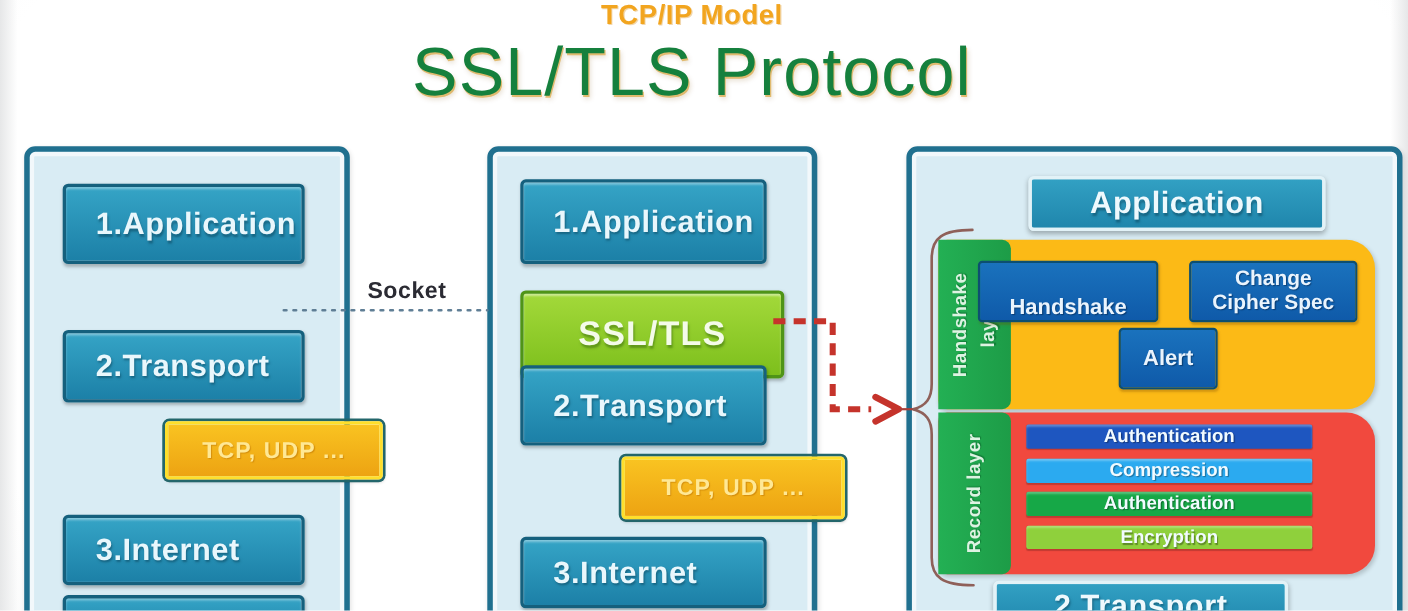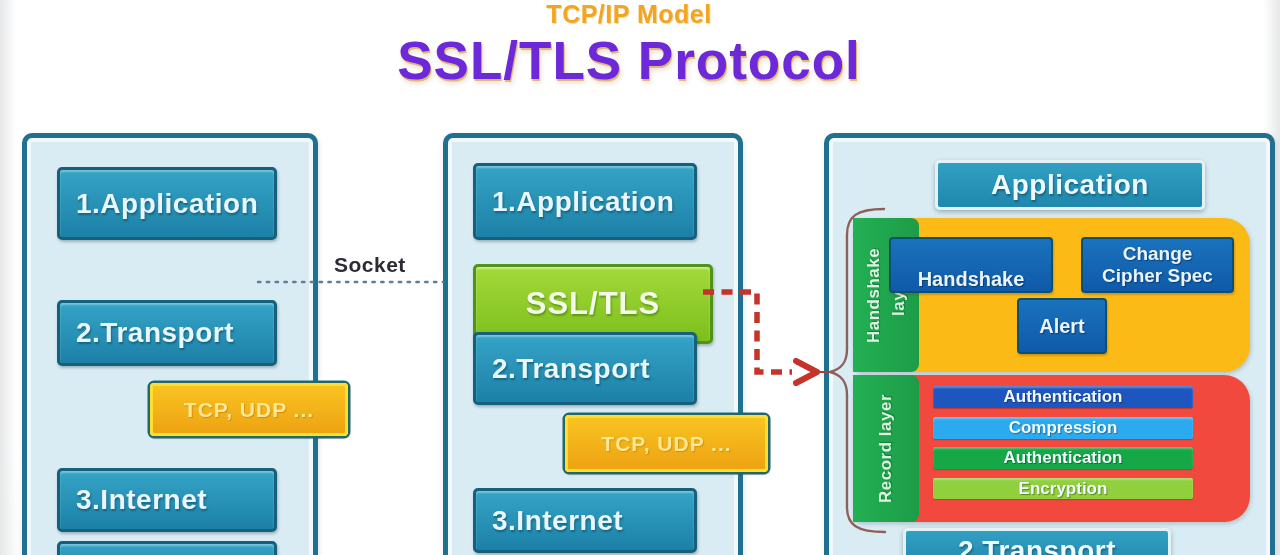--- a/index.html
+++ b/index.html
@@ -8,29 +8,29 @@
     font-family:"Liberation Sans", sans-serif;
     background:
       linear-gradient(90deg,#e6e7e8 0px,rgba(255,255,255,0) 16px,rgba(255,255,255,0) 1264px,#e6e7e8 1280px),
       radial-gradient(95% 140% at 50% 42%, #ffffff 58%, #e9ebec 100%);
   }
   .abs{position:absolute;}
   
   .title-wrap{left:0;top:0;width:1258px;text-align:center;}
   .title-model{font-size:25px;font-weight:700;color:#f2a51f;letter-spacing:.5px;
     text-shadow:1px 1px 0 rgba(215,140,20,.35);}
-  .title-main{margin-top:1px;font-size:53px;font-weight:700;color:#6d28d9;letter-spacing:1px;
+  .title-main{margin-top:1px;font-size:62px;font-weight:400;color:#15803d;letter-spacing:1px;
     text-shadow:1px 2px 0 rgba(213,148,18,.55), 2px 4px 5px rgba(120,80,0,.18);}
   
   .panel{background:#d9ecf4;border:5px solid #20708f;border-radius:10px;
     box-shadow:inset 0 0 0 4px rgba(255,255,255,.65), 1px 2px 5px rgba(0,0,0,.12);}
   
   .box-teal{background:linear-gradient(#35a4c6,#1c80a7);border:3px solid #15607d;border-radius:5px;
     color:#e9f7fc;font-weight:700;font-size:28px;letter-spacing:.5px;
-    display:flex;align-items:center;padding-left:16px;box-sizing:border-box;
+    display:flex;align-items:center;padding-left:27px;box-sizing:border-box;
     text-shadow:1px 2px 2px rgba(8,60,82,.5);
     box-shadow:1px 2px 3px rgba(0,0,0,.25), inset 0 2px 2px rgba(255,255,255,.35);}
   
   .box-teal-light{background:linear-gradient(#32a0c3,#1f86ac);border:3px solid #e2f2f7;border-radius:5px;
     color:#eef9fd;font-weight:700;font-size:28px;letter-spacing:.5px;
     display:flex;align-items:center;justify-content:center;box-sizing:border-box;
     text-shadow:1px 2px 2px rgba(8,60,82,.5);
     box-shadow:0 2px 5px rgba(0,0,0,.28);}
   
   .box-gold{background:linear-gradient(#f9c321,#eda312);border:3px solid #ffdf2b;border-radius:4px;

